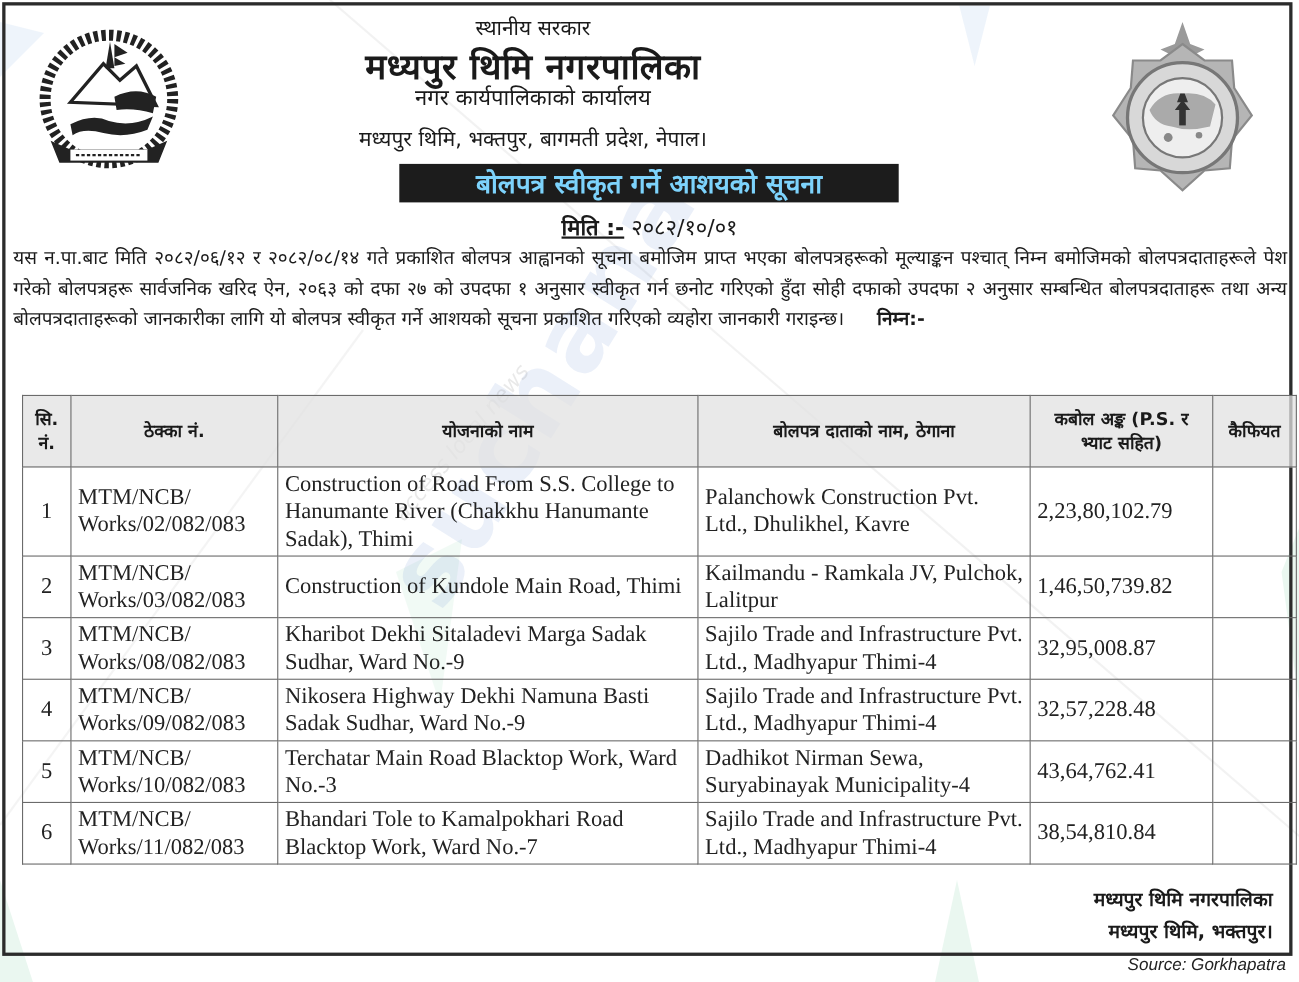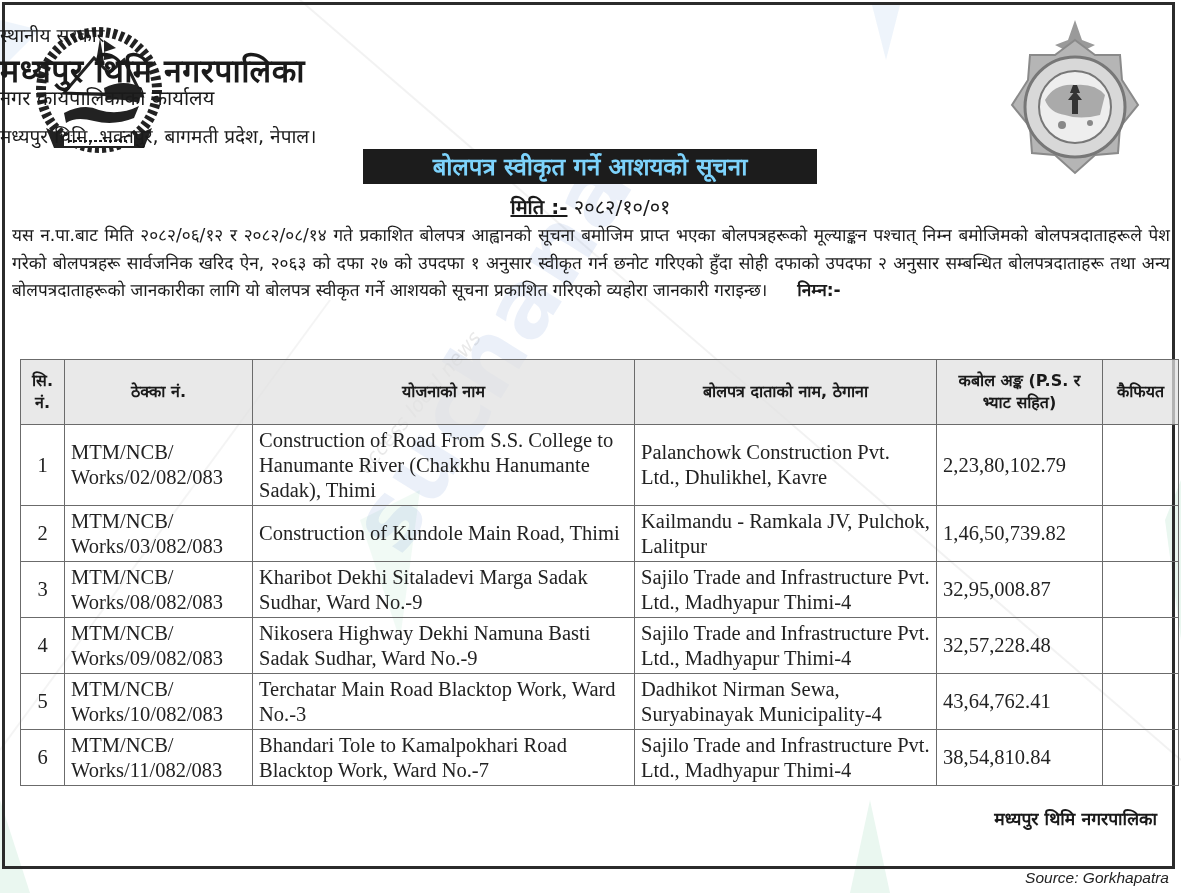--- a/index.html
+++ b/index.html
@@ -21,21 +21,21 @@
     color: rgba(60,110,200,0.10); letter-spacing: 2px;
   }
   .wm-sub {
     position: absolute; left: 330px; top: 390px; transform: rotate(-50deg);
     font-family: "DejaVu Sans", sans-serif; font-style: italic; font-size: 20px;
     color: rgba(120,120,120,0.16);
   }
   .logo-left { position: absolute; left: 24px; top: 18px; width: 150px; height: 148px; }
   .logo-right { position: absolute; left: 1010px; top: 15px; width: 130px; height: 160px; }
 
-  .hdr { position: absolute; left: 0; width: 969px; text-align: left; z-index: 2; margin-top: 10px; }
+  .hdr { position: absolute; left: 0; width: 969px; text-align: center; z-index: 2; }
   .hdr1 { top: 12px; font-family: "DejaVu Sans", sans-serif; font-size: 19px; }
   .hdr2 { top: 38px; font-family: "DejaVu Sans", sans-serif; font-size: 32px; font-weight: bold; letter-spacing: 0.5px; }
   .hdr3 { top: 74px; font-family: "DejaVu Sans", sans-serif; font-size: 20px; }
   .hdr4 { top: 113px; font-family: "DejaVu Sans", sans-serif; font-size: 19px; }
   .title-bar {
     position: absolute; left: 363px; top: 149px; width: 454px; height: 35px;
     background: #1c1c1c; color: #7dd3fc; z-index: 2;
     display: flex; justify-content: center;
     font-family: "DejaVu Sans", sans-serif; font-weight: bold; font-size: 24px;
   }
@@ -215,15 +215,16 @@
       <td>Bhandari Tole to Kamalpokhari Road Blacktop Work, Ward No.-7</td>
       <td>Sajilo Trade and Infrastructure Pvt. Ltd., Madhyapur Thimi-4</td>
       <td class="c-amt">38,54,810.84</td>
       <td></td>
     </tr>
   </tbody>
 </table>
 
 <div class="footer">
   <div>मध्यपुर थिमि नगरपालिका</div>
+  <div>मध्यपुर थिमि, भक्तपुर।</div>
 </div>
 
 <div class="source">Source: Gorkhapatra</div>
 
 </body></html>

